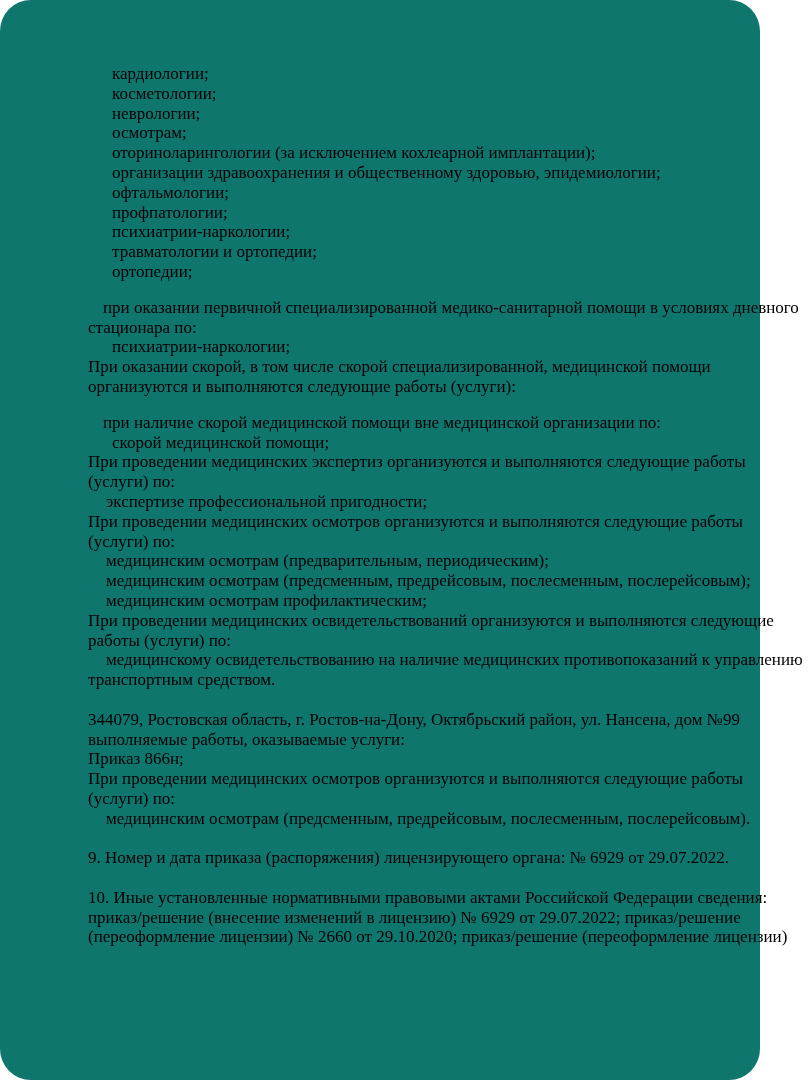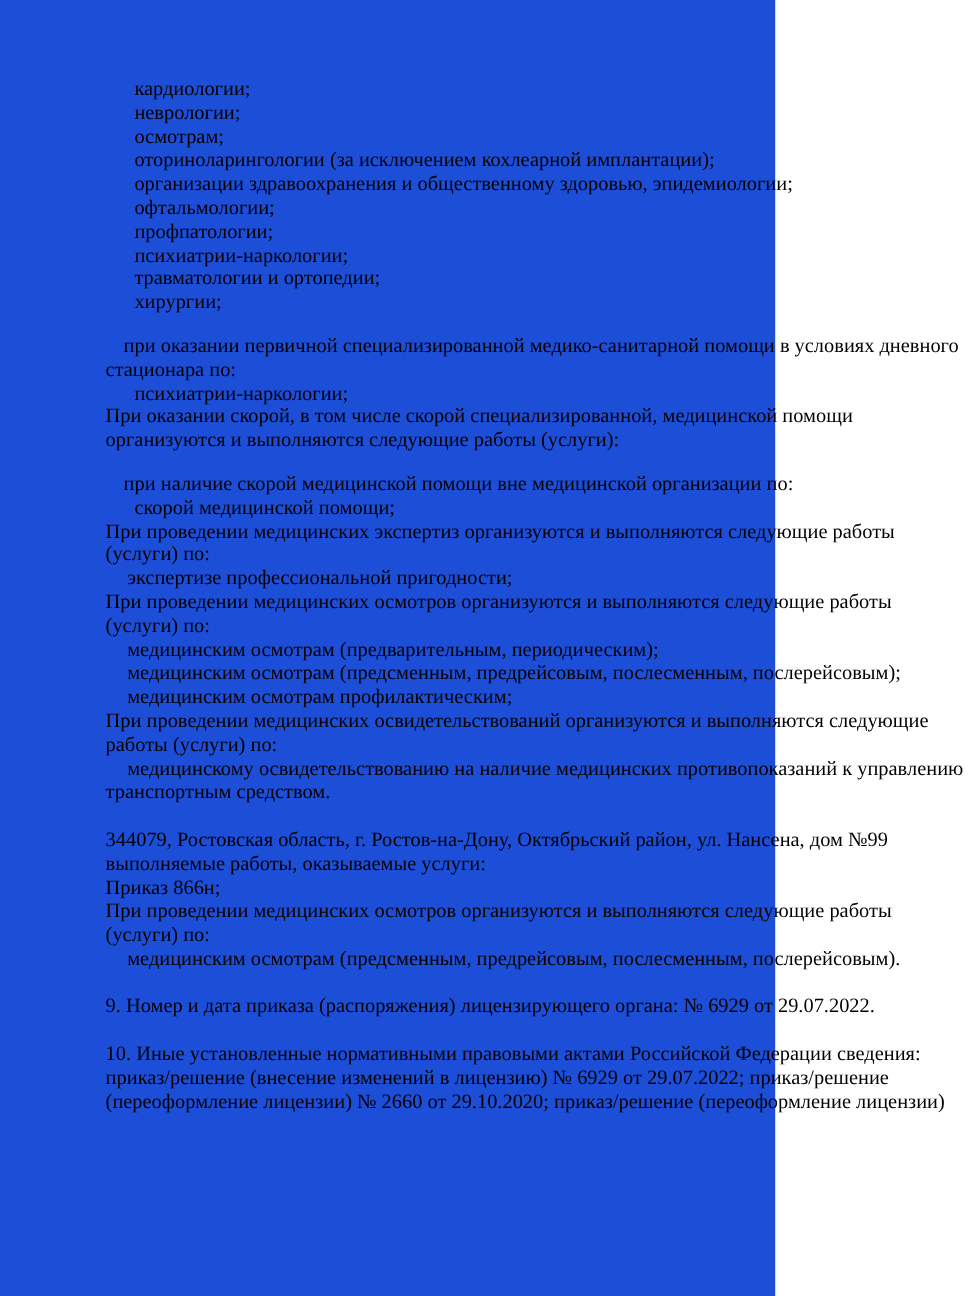--- a/index.html
+++ b/index.html
@@ -7,24 +7,25 @@
     padding: 0;
     background: #ffffff;
   }
   body {
     width: 812px;
     height: 1080px;
     overflow: hidden;
   }
   .page {
     box-sizing: border-box;
-    width: 646px;
+    width: 760px;
     height: 1080px;
-    background: #1d4ed8;
+    background: #0f766e;
     padding: 64px 40px 0 88px;
+    border-radius: 31px;
   }
   .text-block {
     font-family: "Liberation Serif", "DejaVu Serif", serif;
     font-size: 17px;
     line-height: 19.8px;
     color: #000000;
     -webkit-font-smoothing: antialiased;
   }
   .line {
     height: 19.8px;
@@ -34,29 +35,30 @@
   .ind-1 { padding-left: 15px; margin-top: 16px; }  
   .ind-2 { padding-left: 18px; }  
   .ind-3 { padding-left: 24px; }  
 </style>
 </head>
 <body>
 
 <div class="page">
   <div class="text-block" id="lines-container">
       <div class="line ind-3">кардиологии;</div>
+      <div class="line ind-3">косметологии;</div>
       <div class="line ind-3">неврологии;</div>
       <div class="line ind-3">осмотрам;</div>
       <div class="line ind-3">оториноларингологии (за исключением кохлеарной имплантации);</div>
       <div class="line ind-3">организации здравоохранения и общественному здоровью, эпидемиологии;</div>
       <div class="line ind-3">офтальмологии;</div>
       <div class="line ind-3">профпатологии;</div>
       <div class="line ind-3">психиатрии-наркологии;</div>
       <div class="line ind-3">травматологии и ортопедии;</div>
-      <div class="line ind-3">хирургии;</div>
+      <div class="line ind-3">ортопедии;</div>
       <div class="line ind-1">при оказании первичной специализированной медико-санитарной помощи в условиях дневного</div>
       <div class="line ind-0">стационара по:</div>
       <div class="line ind-3">психиатрии-наркологии;</div>
       <div class="line ind-0">При оказании скорой, в том числе скорой специализированной, медицинской помощи</div>
       <div class="line ind-0">организуются и выполняются следующие работы (услуги):</div>
       <div class="line ind-1">при наличие скорой медицинской помощи вне медицинской организации по:</div>
       <div class="line ind-3">скорой медицинской помощи;</div>
       <div class="line ind-0">При проведении медицинских экспертиз организуются и выполняются следующие работы</div>
       <div class="line ind-0">(услуги) по:</div>
       <div class="line ind-2">экспертизе профессиональной пригодности;</div>

